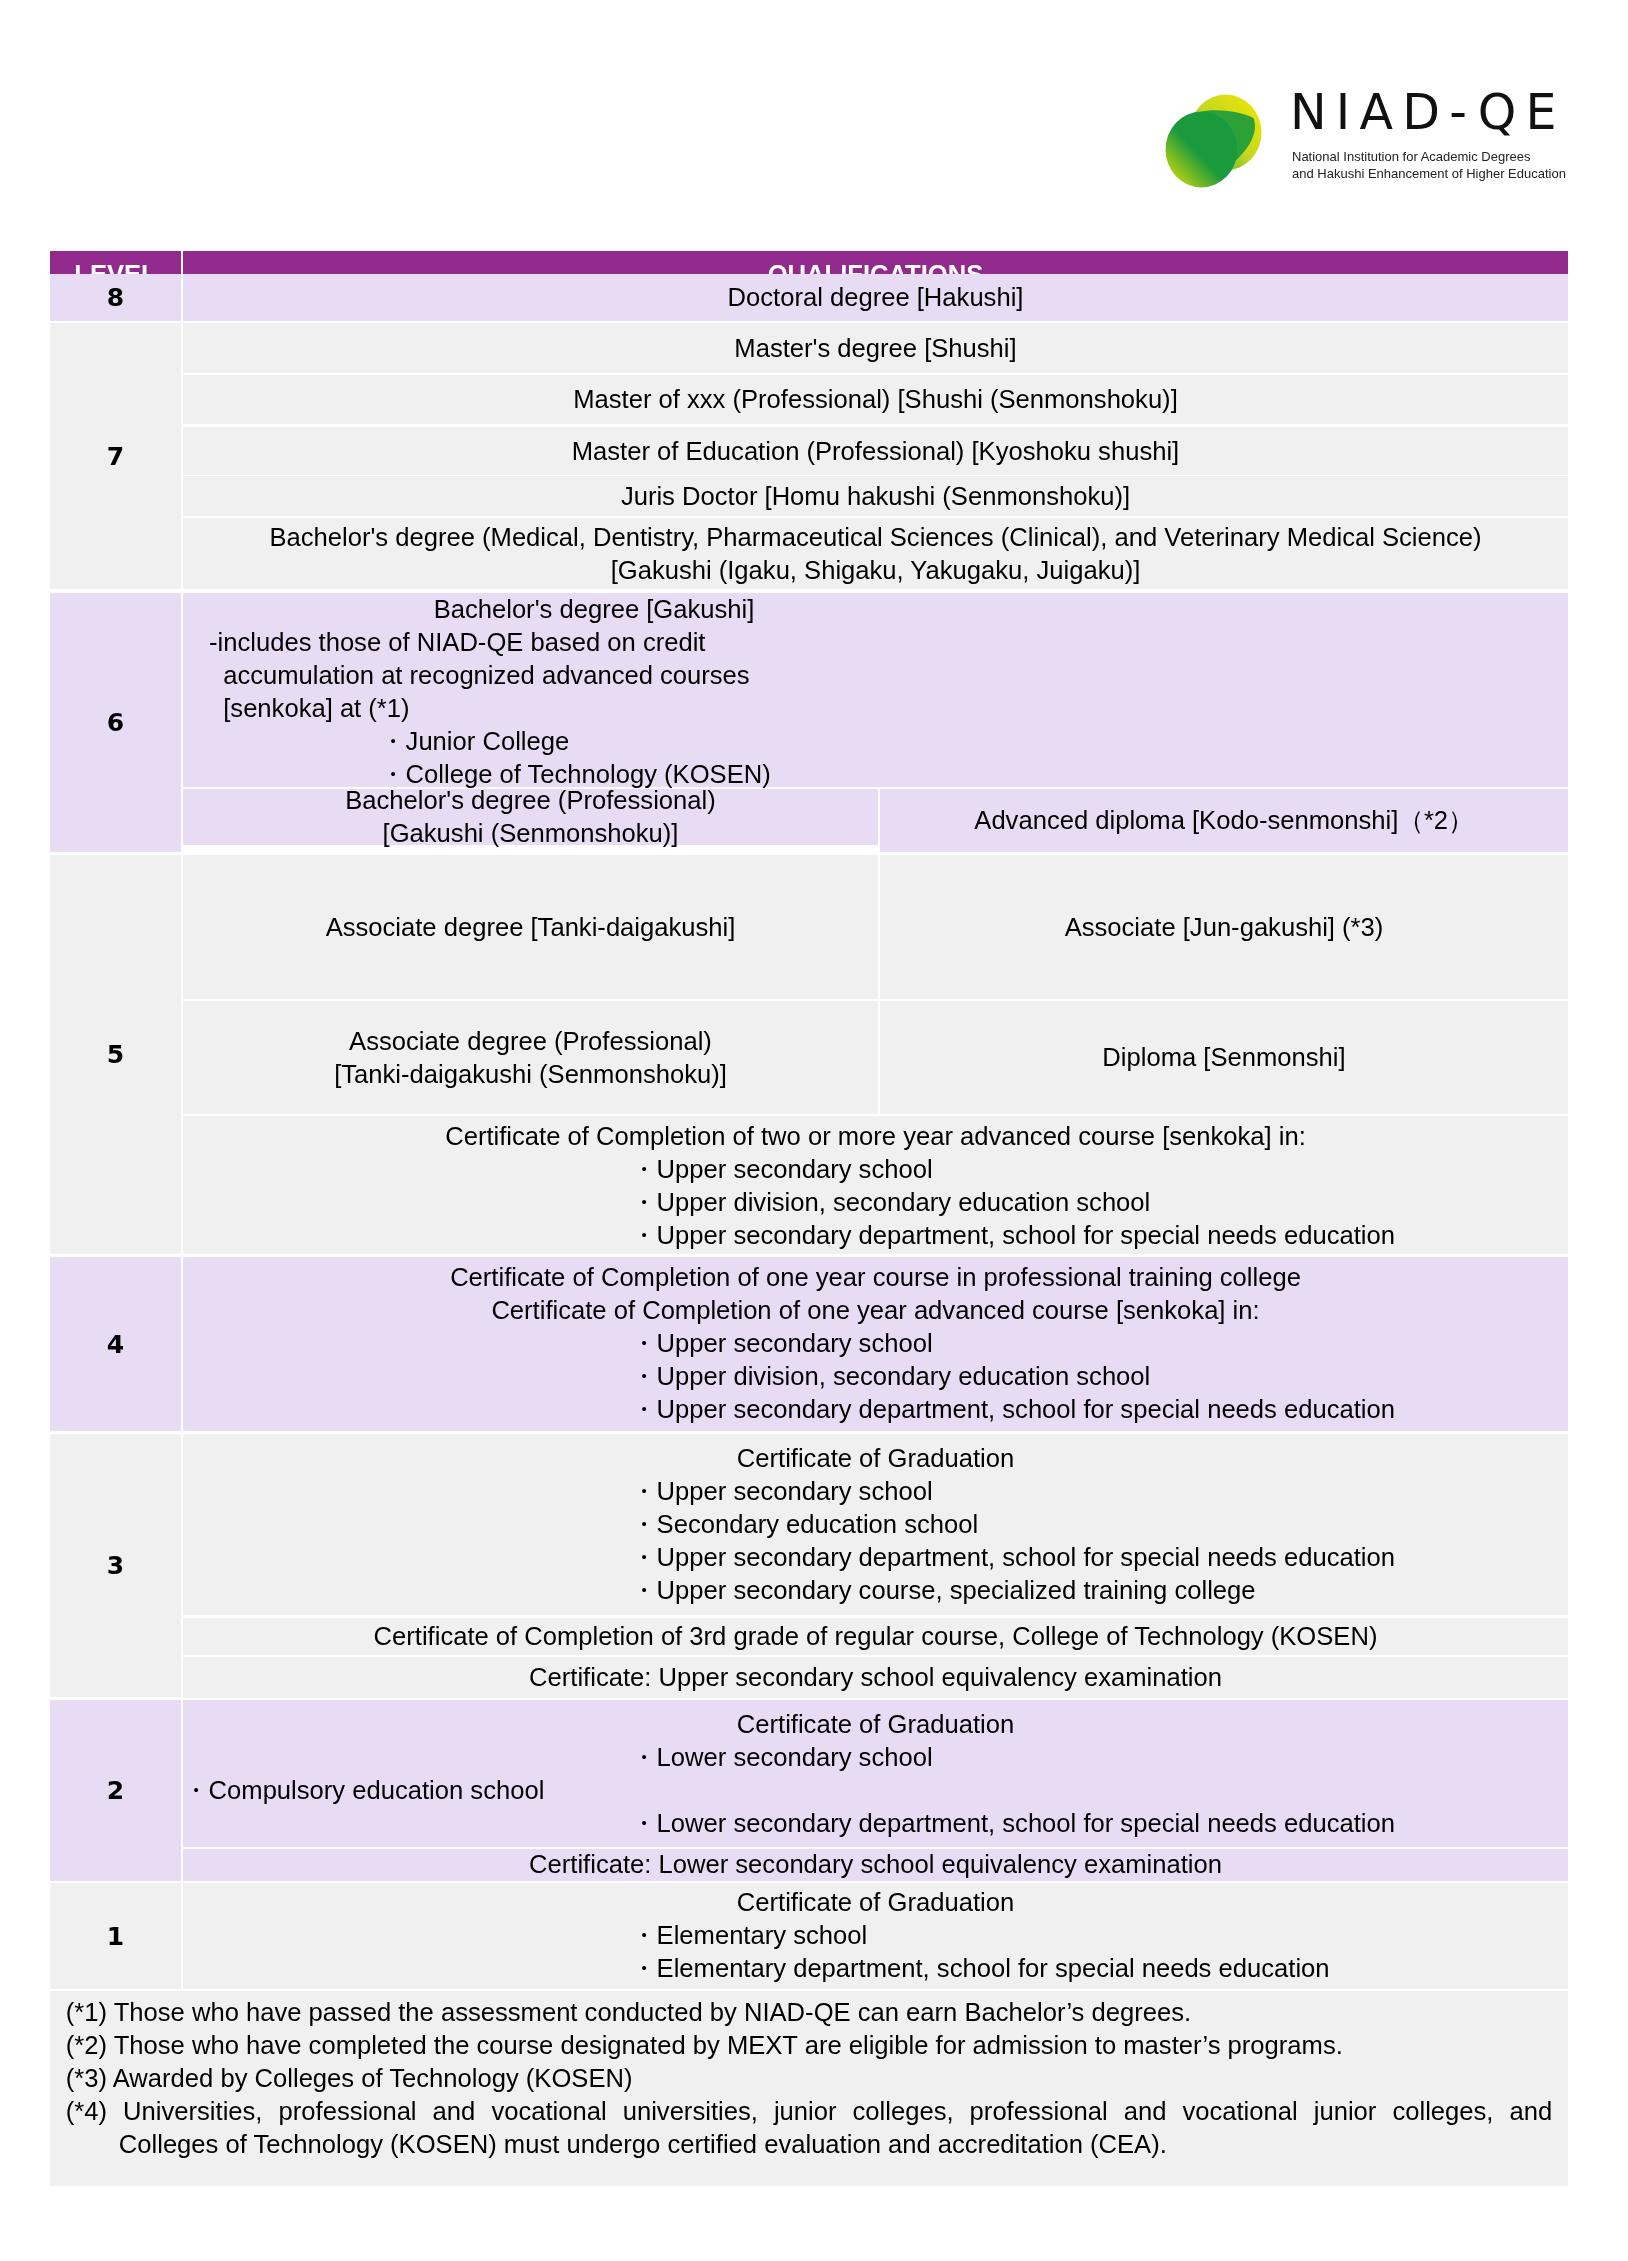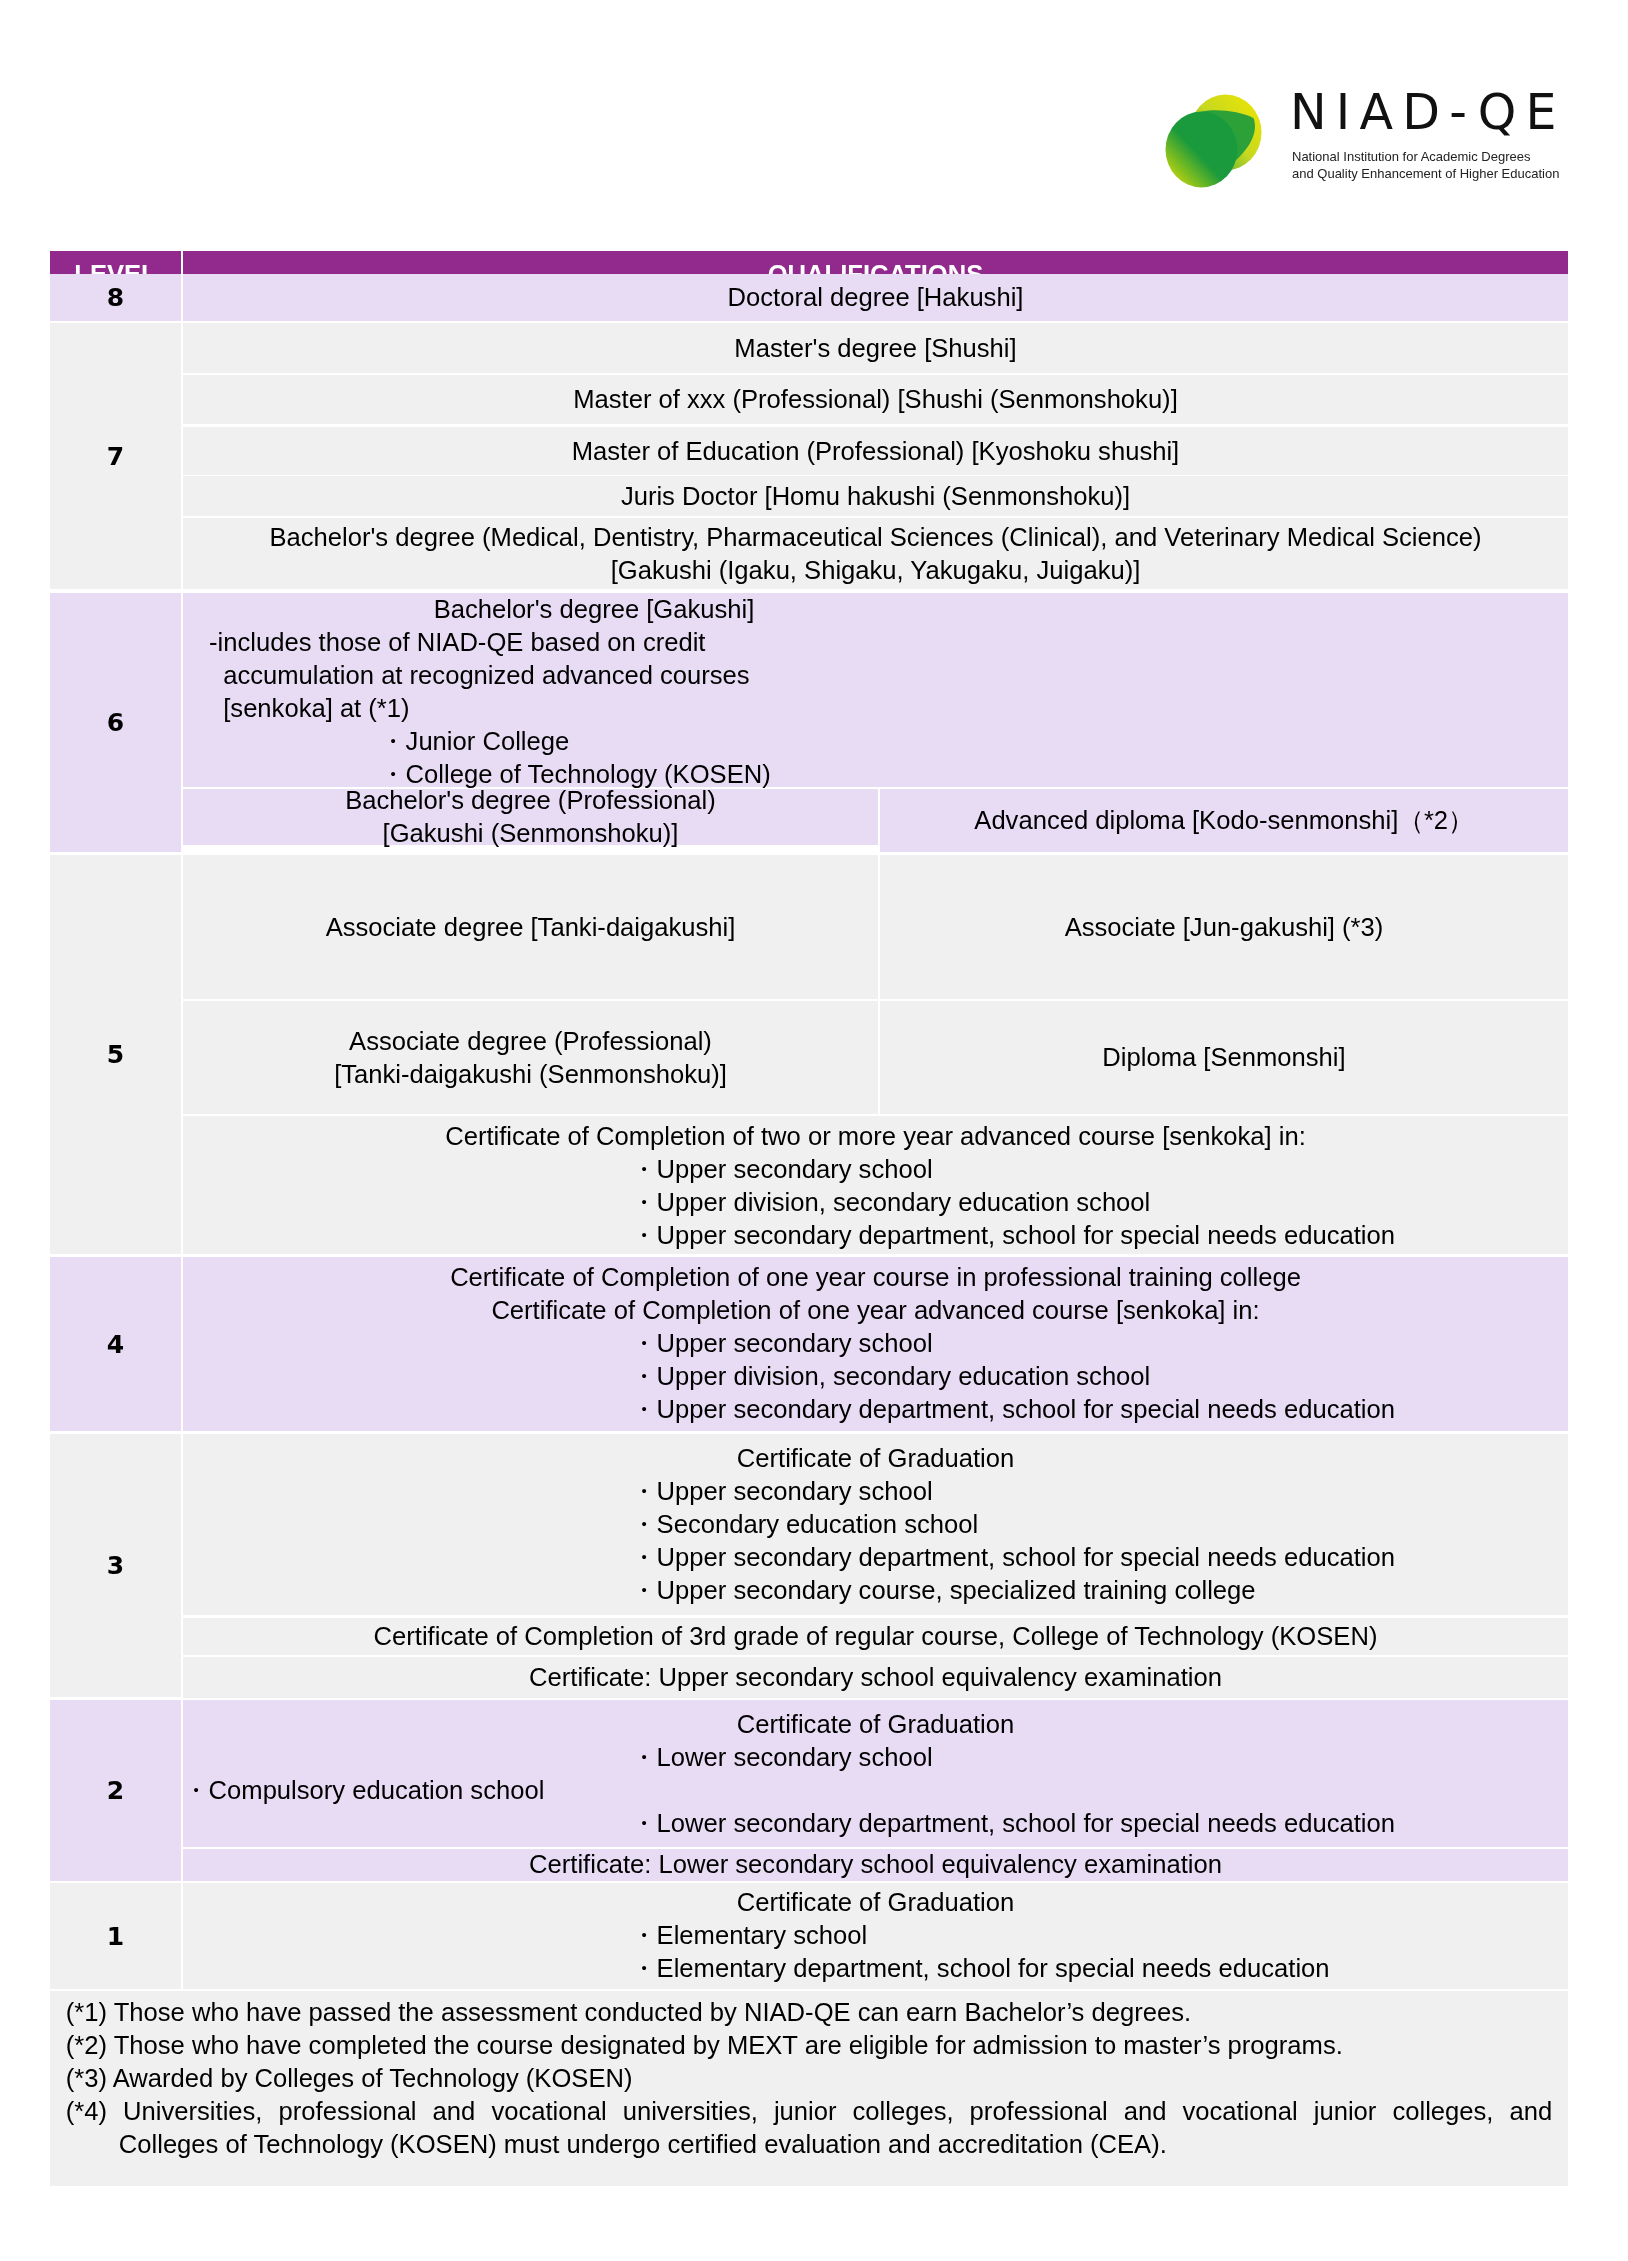--- a/index.html
+++ b/index.html
@@ -46,21 +46,21 @@
           <stop offset="1" stop-color="#1a9a3c"></stop>
       </linearGradient>
     </defs>
     <ellipse cx="97" cy="62" rx="55" ry="58" fill="url(#g2)"></ellipse>
     <ellipse cx="60" cy="88" rx="55" ry="58" fill="url(#g1)"></ellipse>
     <path d="M60 30 C 95 40, 110 80, 100 115 C 120 100, 150 70, 140 40 C 120 30, 85 25, 60 30 Z" fill="#1a9a3c" opacity="0.9"></path>
   </svg>
   <div class="logo-title">NIAD-QE</div>
   <div class="logo-sub">
     <div>National Institution for Academic Degrees</div>
-    <div>and Quality Enhancement of Higher Education</div>
+    <div>and Hakushi Enhancement of Higher Education</div>
   </div>
 </div>
 
 <div class="tbl">
 
   <div class="cell hdr" style="left:0;top:0;width:131px;height:47px;">LEVEL</div>
   <div class="cell hdr" style="left:133px;top:0;width:1385px;height:47px;">QUALIFICATIONS</div>
 
   <div class="cell lav lvl" style="left:0;top:49px;width:131px;height:47px;">8</div>
   <div class="cell lav" style="left:133px;top:49px;width:1385px;height:47px;">Doctoral degree [Hakushi]</div>

